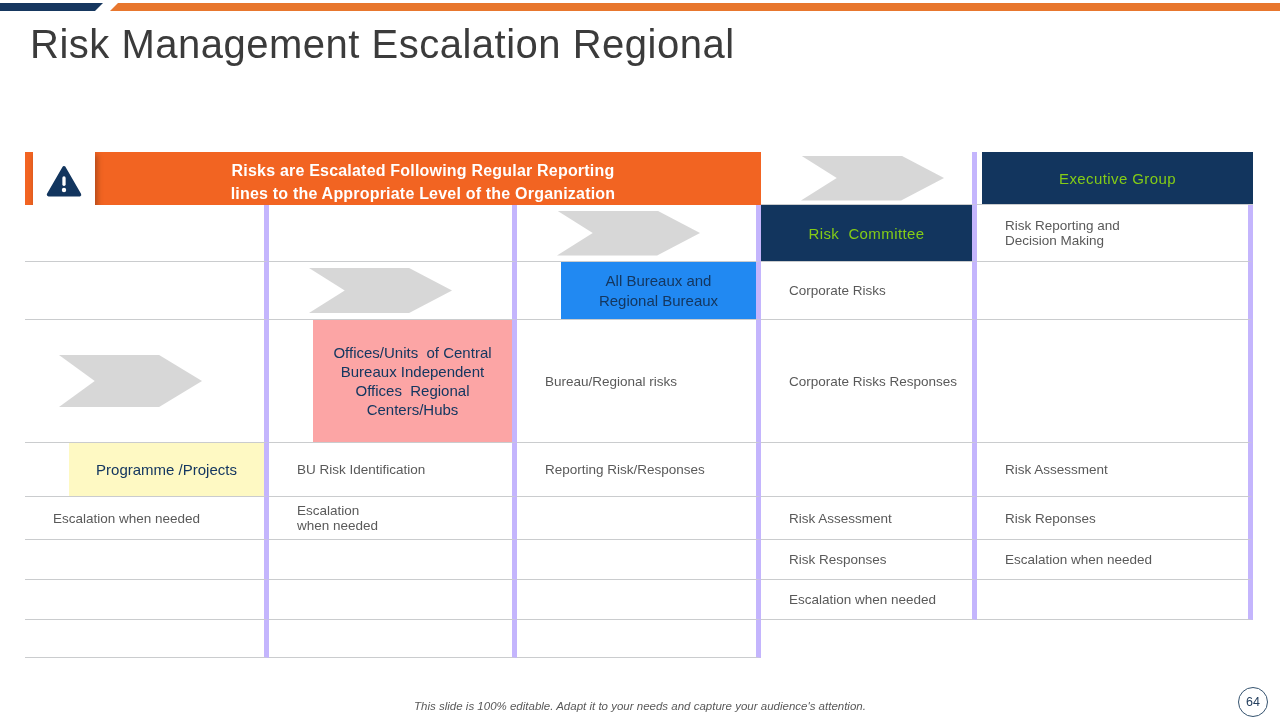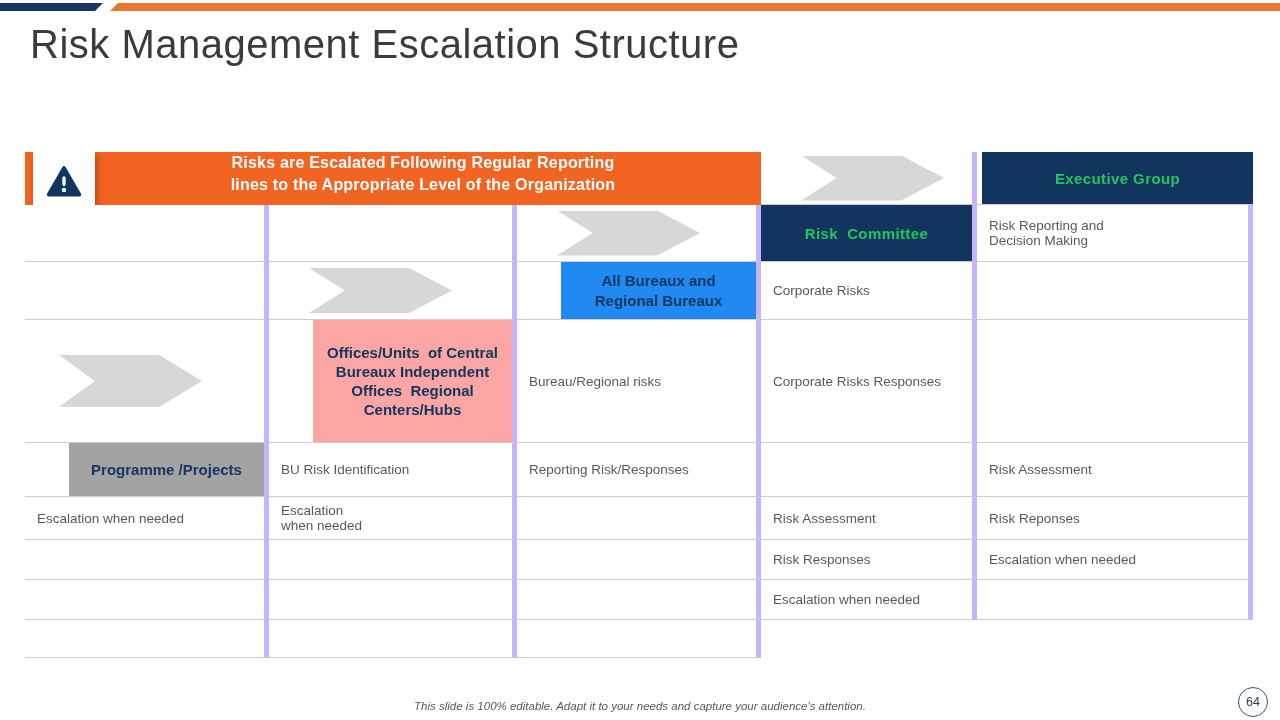--- a/index.html
+++ b/index.html
@@ -31,62 +31,62 @@
     grid-template-rows:53px 57px 58px 123px 54px 43px 40px 40px 38px;
   }
   .cell {
     border-right:5px solid #c4b5fd;
     border-bottom:1px solid #caccce;
     position:relative;
     display:flex; align-items:center;
     color:#595959; font-size:13.5px;
     overflow:hidden;
   }
-  .cell.text-cell { padding-left:12px; }
+  .cell.text-cell { padding-left:28px; }
   .cell.no-r { border-right:none; }
   .pre { white-space:pre-wrap; }
 
   
   .banner {
     grid-column:1 / 4;
     background:#f26422;
     border-right:none; border-bottom:none;
-    display:flex; align-items:flex-start; justify-content:center;
+    display:flex; align-items:flex-end; justify-content:center;
     position:relative;
   }
   .banner-text {
     color:#ffffff; font-weight:700; font-size:16px; line-height:1.4;
     text-align:center; white-space:pre-wrap; letter-spacing:0.2px;
     padding-left:60px;
   }
   .banner-icon-box {
     position:absolute; left:8px; top:0; width:62px; height:calc(100% + 6px);
     background:#ffffff; display:flex; align-items:center; justify-content:center;
     box-shadow:2px 3px 6px rgba(0,0,0,0.3);
   }
 
   
   .navy-box {
-    background:#12355e; color:#22c55e; font-weight:700; font-size:15px;
+    background:#12355e; color:#84cc16; font-weight:400; font-size:15px;
     display:flex; align-items:center; justify-content:center;
     width:100%; height:100%; text-align:center; letter-spacing:0.4px;
     white-space:pre-wrap;
   }
   .exec-inset { position:absolute; left:5px; right:0; top:0; bottom:0; width:auto; }
 
   
   .blue-box {
     width:100%; height:100%;
     display:flex; align-items:center; justify-content:center;
-    font-weight:700; font-size:15px; color:#143760; text-align:center;
+    font-weight:400; font-size:15px; color:#143760; text-align:center;
     line-height:1.27; white-space:pre-wrap;margin-left:44px;
   }
   .bright { background:#2189f2; }
   .medium { background:#fca5a5; }
-  .pale   { background:#a3a3a3; }
+  .pale   { background:#fef9c3; }
 
   
   .chevron {
     width:143px; height:45px; background:#d7d7d7; margin-left:40px;
     clip-path:polygon(0 0, 70% 0, 100% 50%, 70% 100%, 0 100%, 25% 50%);
     filter:drop-shadow(1px 2px 1px rgba(0,0,0,0.12));
   }
   .chevron.tall { height:52px; margin-left:34px; }
 
   
@@ -102,21 +102,21 @@
   }
 </style>
 </head>
 <body>
 
 <div class="top-bar">
   <div class="top-bar-navy"></div>
   <div class="top-bar-orange"></div>
 </div>
 
-<h1 class="title">Risk Management Escalation Structure</h1>
+<h1 class="title">Risk Management Escalation Regional</h1>
 
 <div class="grid">
 
   <div class="cell banner">
     <div class="banner-icon-box">
       <svg width="38" height="36" viewBox="0 0 24 24">
         <path d="M12 2.6 L22.3 20.4 H1.7 Z" fill="#12355e" stroke="#12355e" stroke-width="2.4" stroke-linejoin="round"></path>
         <rect x="10.9" y="8.2" width="2.2" height="6.4" rx="1.1" fill="#ffffff"></rect>
         <circle cx="12" cy="17.3" r="1.45" fill="#ffffff"></circle>
       </svg>

